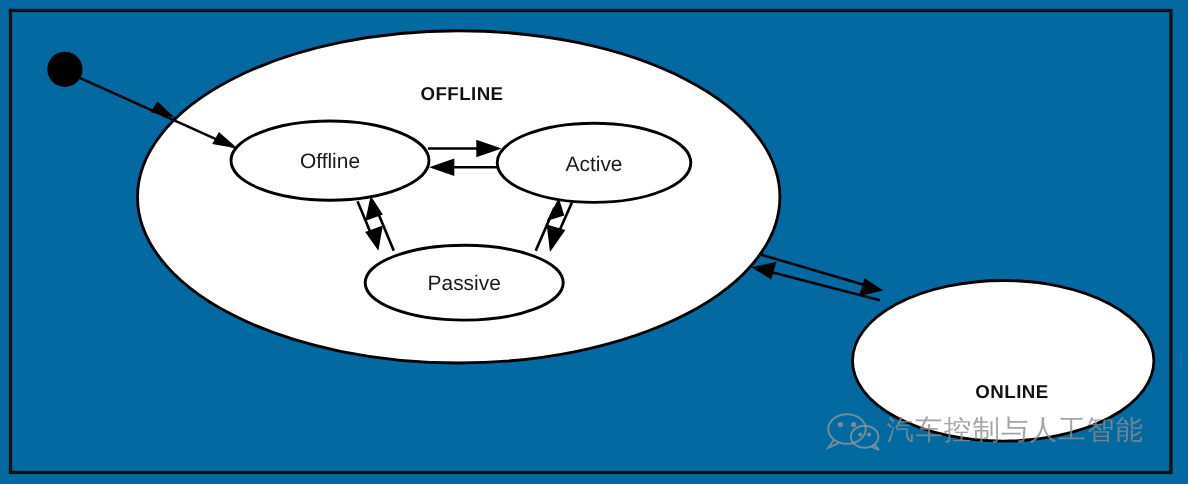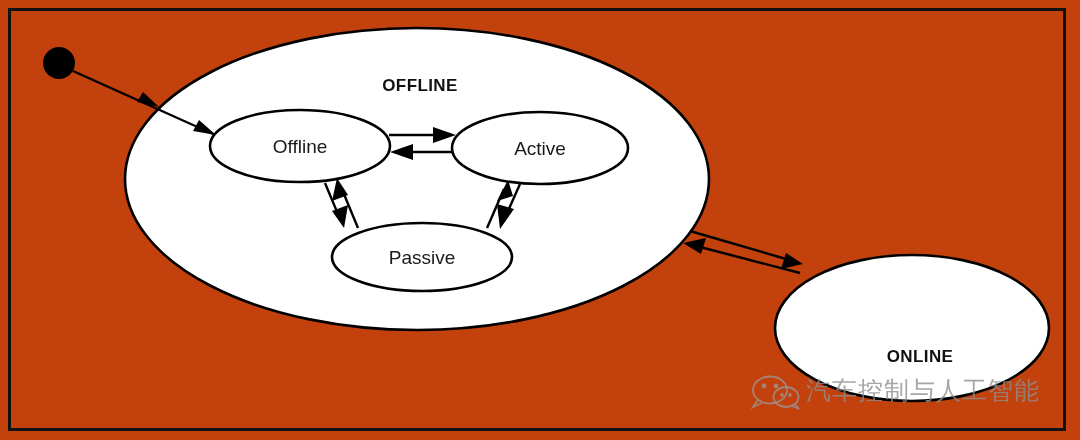--- a/index.html
+++ b/index.html
@@ -10,21 +10,21 @@
   body {
     width: 1080px;
     height: 440px;
     font-family: "Liberation Sans", sans-serif;
     overflow: hidden;
   }
   #diagram-root {
     position: relative;
     width: 1080px;
     height: 440px;
-    background: #c2410c;
+    background: #0369a1;
   }
   #diagram-svg {
     position: absolute;
     left: 0;
     top: 0;
     width: 1080px;
     height: 440px;
     display: block;
   }
   .frame-rect {

